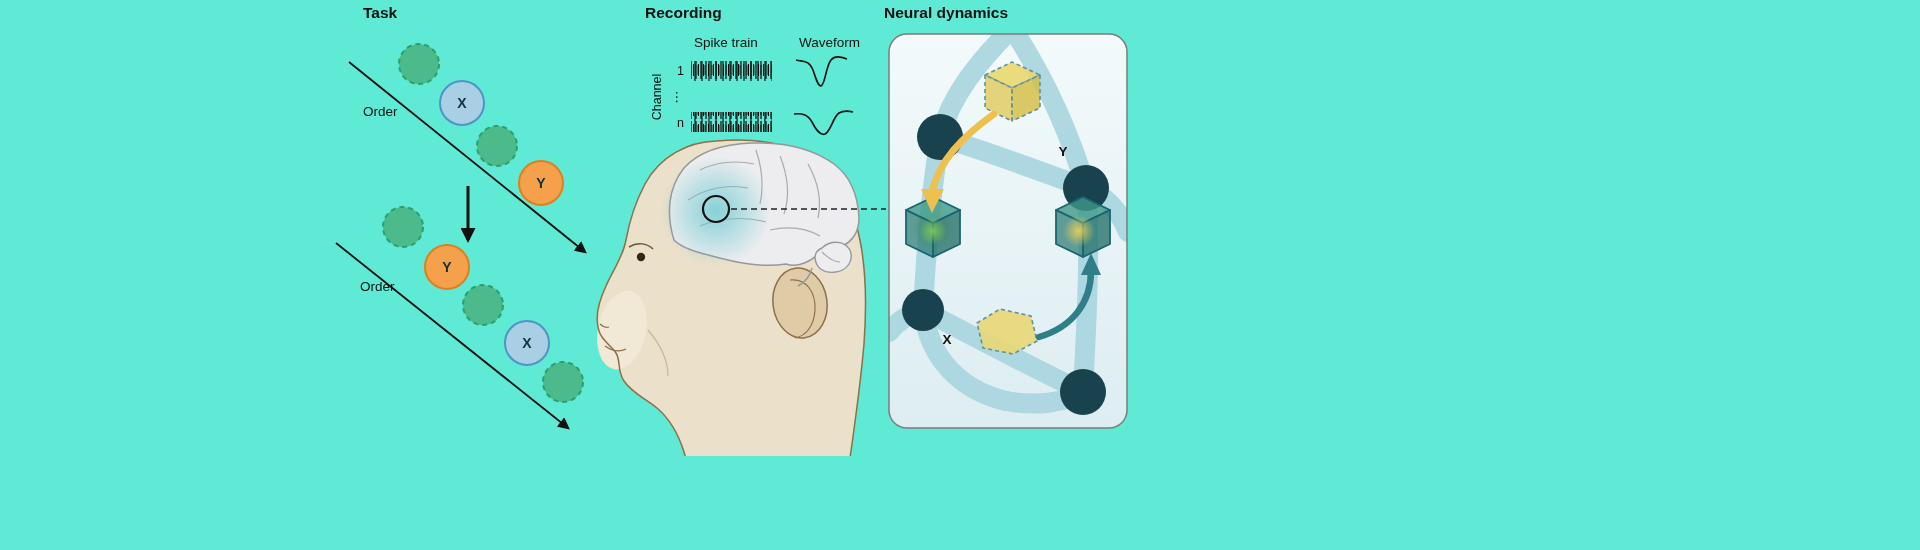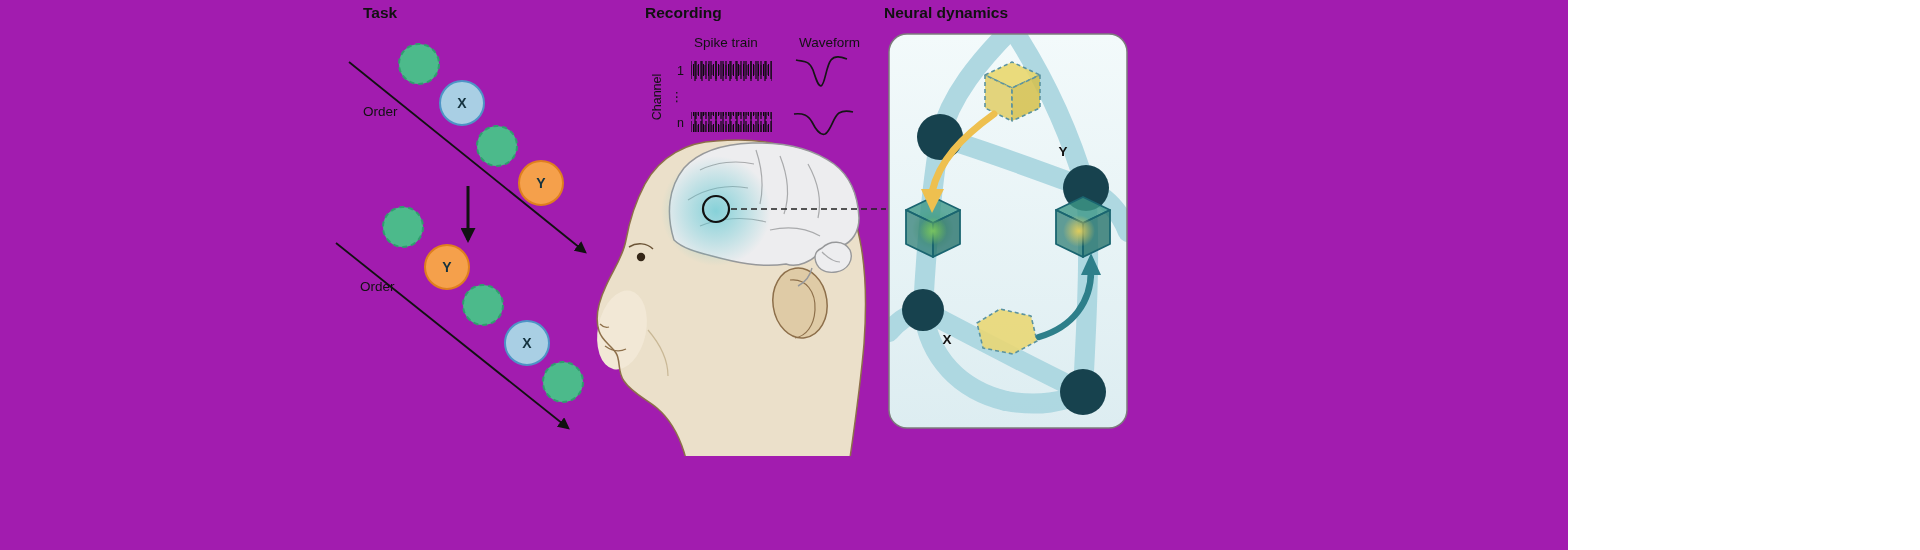--- a/index.html
+++ b/index.html
@@ -1,16 +1,16 @@
 <!DOCTYPE html>
 <html><head>
 <meta charset="utf-8">
 <style>
   html,body{margin:0;padding:0;background:#ffffff;}
-  .canvas{position:relative;width:1568px;height:550px;background:#a21caf;overflow:hidden;
+  .canvas{position:relative;width:1920px;height:550px;background:#5eead4;overflow:hidden;
           font-family:"Liberation Sans",sans-serif;}
   svg text{font-family:"Liberation Sans",sans-serif;}
   .panel-title{font-weight:bold;font-size:15.5px;fill:#111;}
   .small-label{font-size:13.5px;fill:#111;}
   .axis-label{font-size:12.5px;fill:#111;}
   .circle-letter{font-weight:bold;font-size:14px;fill:#14323e;}
   .state-letter{font-weight:bold;font-size:13.5px;fill:#111;}
   .band{stroke:#abd6e0;}
   .sulcus{fill:none;stroke:#a9aaac;stroke-width:1.2;}
 </style>

